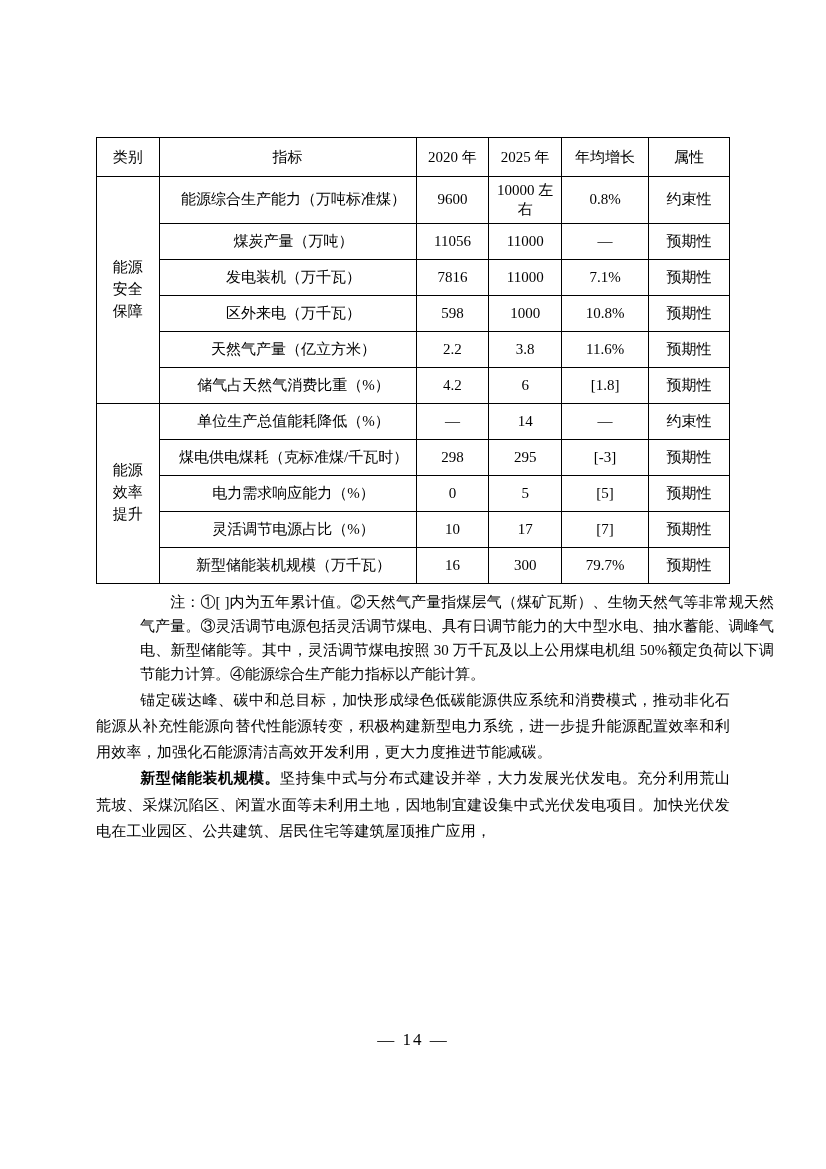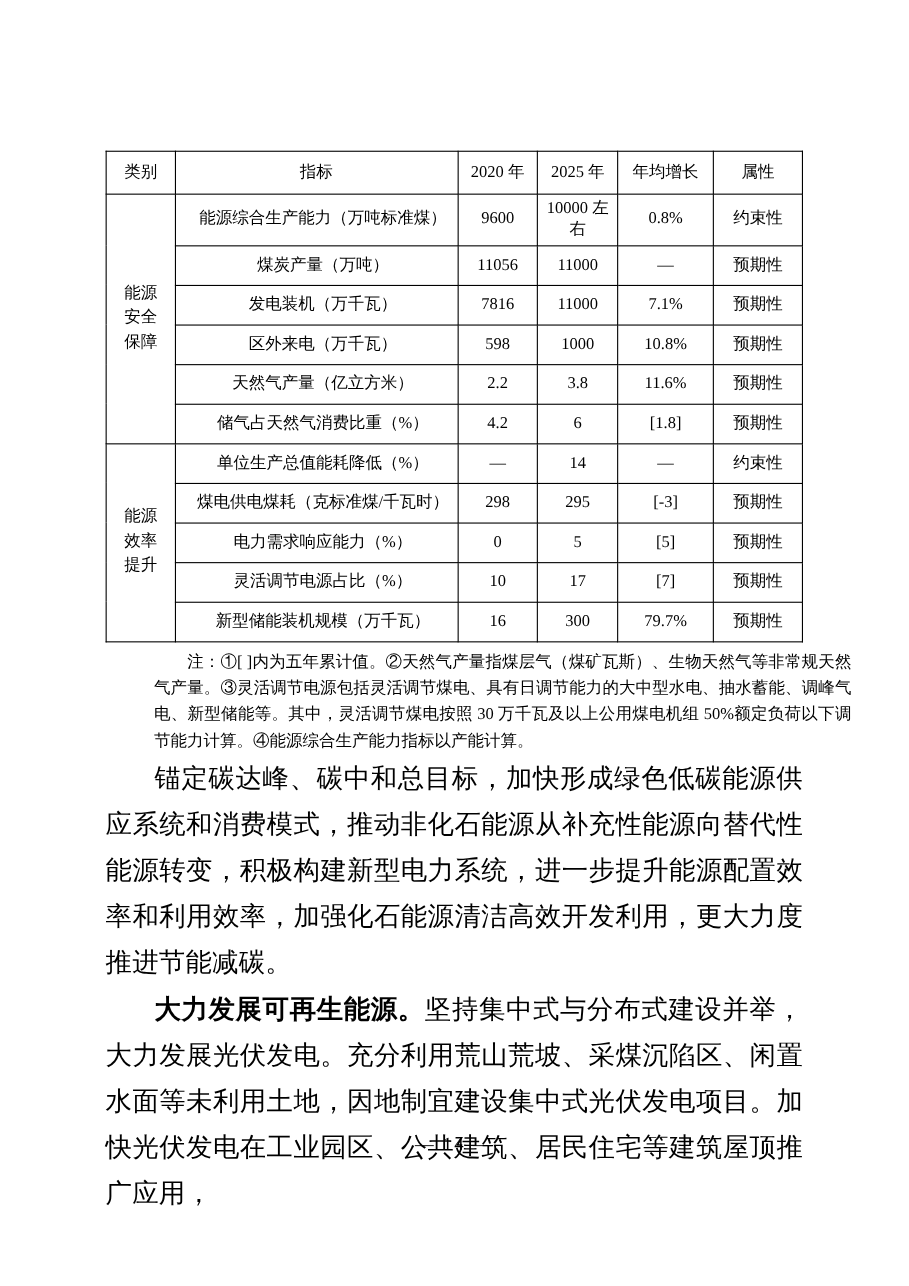--- a/index.html
+++ b/index.html
@@ -94,21 +94,21 @@
 
   
   h2.section {
     font-size: 21px;
     font-weight: bold;
     margin: 22px 0 8px 0;
     padding-left: 34px;
     letter-spacing: 0.5px;
   }
   p.body {
-    font-size: 24px;
+    font-size: 15px;
     line-height: 1.75;
     margin: 0;
     text-align: justify;
     text-justify: inter-ideograph;
     width: 634px;
     letter-spacing: 0.2px;
   }
   p.body .indent2 {
     display: inline-block;
     width: 44px;
@@ -242,16 +242,16 @@
       </tbody>
     </table>
   </div>
 
   <div class="note"><span class="first-line-indent"></span><span>注：</span><span>①[ ]内为五年累计值。②天然气产量指煤层气（煤矿瓦斯）、生物天然气等非常规天然气产量。③灵活调节电源包括灵活调节煤电、具有日调节能力的大中型水电、抽水蓄能、调峰气电、新型储能等。其中，灵活调节煤电按照 30 万千瓦及以上公用煤电机组 50%额定负荷以下调节能力计算。④能源综合生产能力指标以产能计算。</span></div>
 
 
   <p class="body"><span class="indent2"></span><span>锚定碳达峰、碳中和总目标，加快形成绿色低碳能源供应系统和消费模式，推动非化石能源从补充性能源向替代性能源转变，积极构建新型电力系统，进一步提升能源配置效率和利用效率，加强化石能源清洁高效开发利用，更大力度推进节能减碳。</span></p>
 
 
-  <p class="body lead"><span class="indent2"></span><span class="runin">大力发展可再生能源。</span><span>坚持集中式与分布式建设并举，大力发展光伏发电。充分利用荒山荒坡、采煤沉陷区、闲置水面等未利用土地，因地制宜建设集中式光伏发电项目。加快光伏发电在工业园区、公共建筑、居民住宅等建筑屋顶推广应用，</span></p>
+  <p class="body lead"><span class="indent2"></span><span class="runin">新型储能装机规模。</span><span>坚持集中式与分布式建设并举，大力发展光伏发电。充分利用荒山荒坡、采煤沉陷区、闲置水面等未利用土地，因地制宜建设集中式光伏发电项目。加快光伏发电在工业园区、公共建筑、居民住宅等建筑屋顶推广应用，</span></p>
 
   <div class="footer">— 14 —</div>
 </div>
 
 </body></html>

